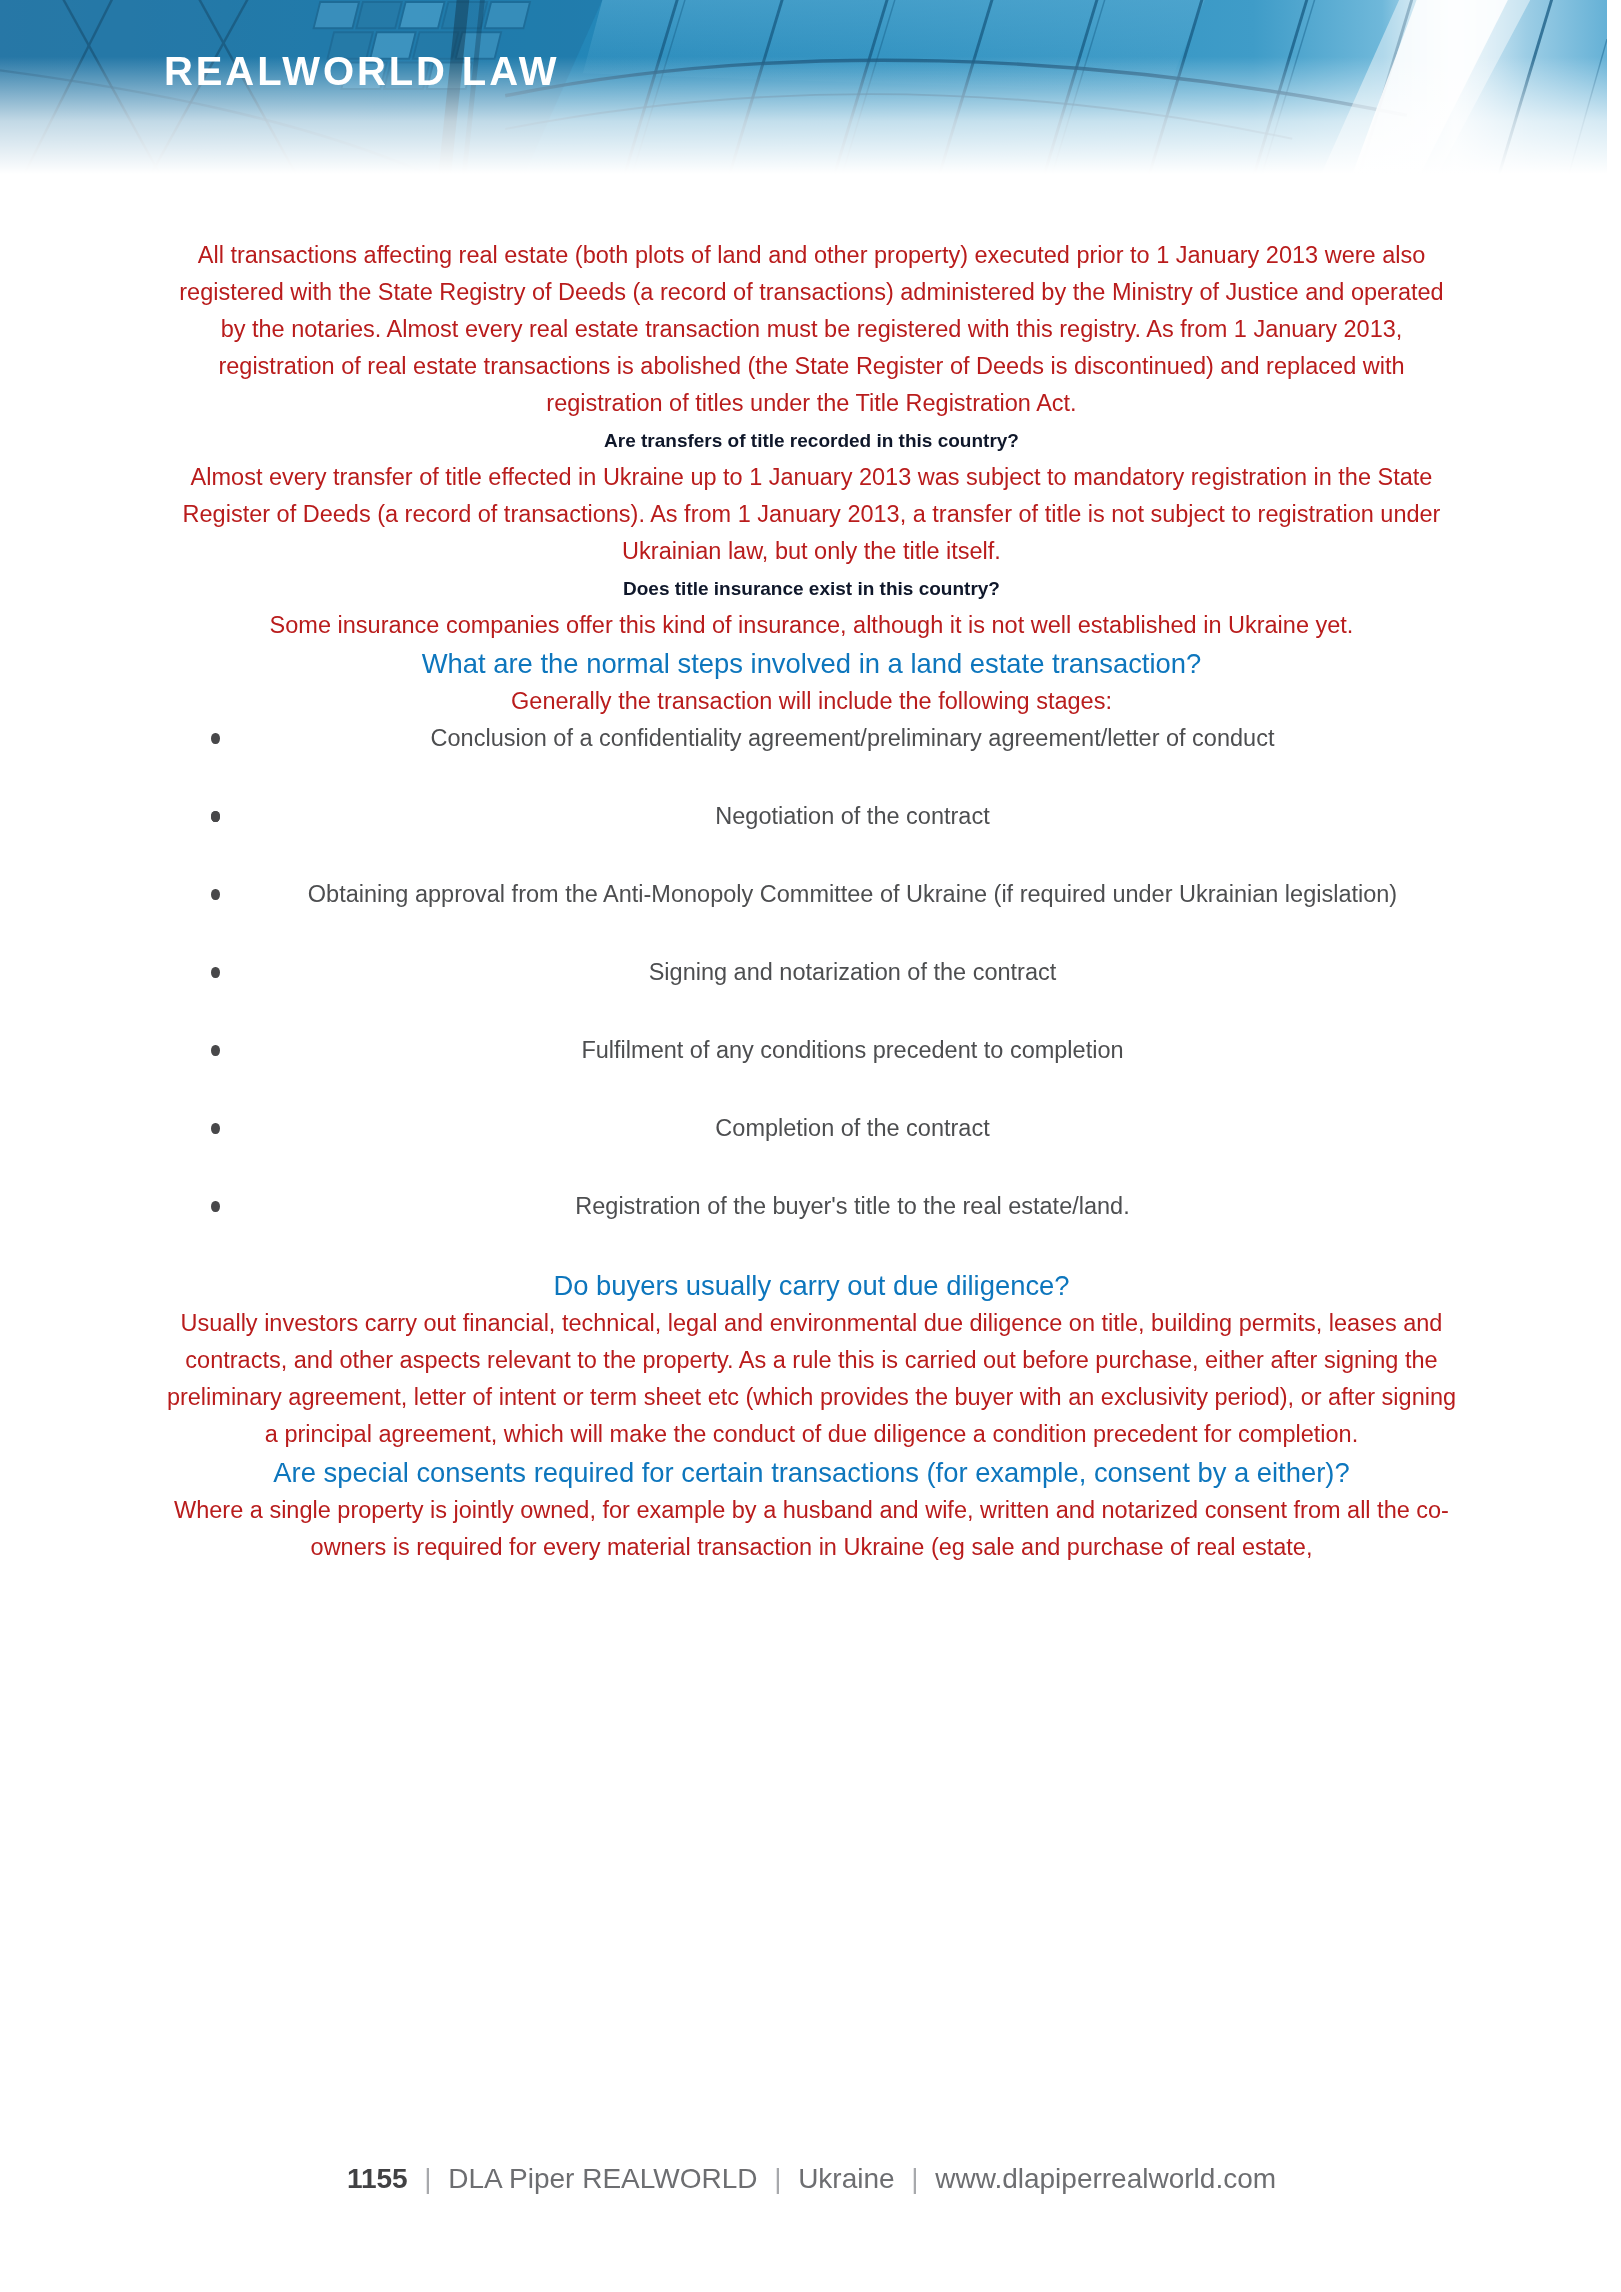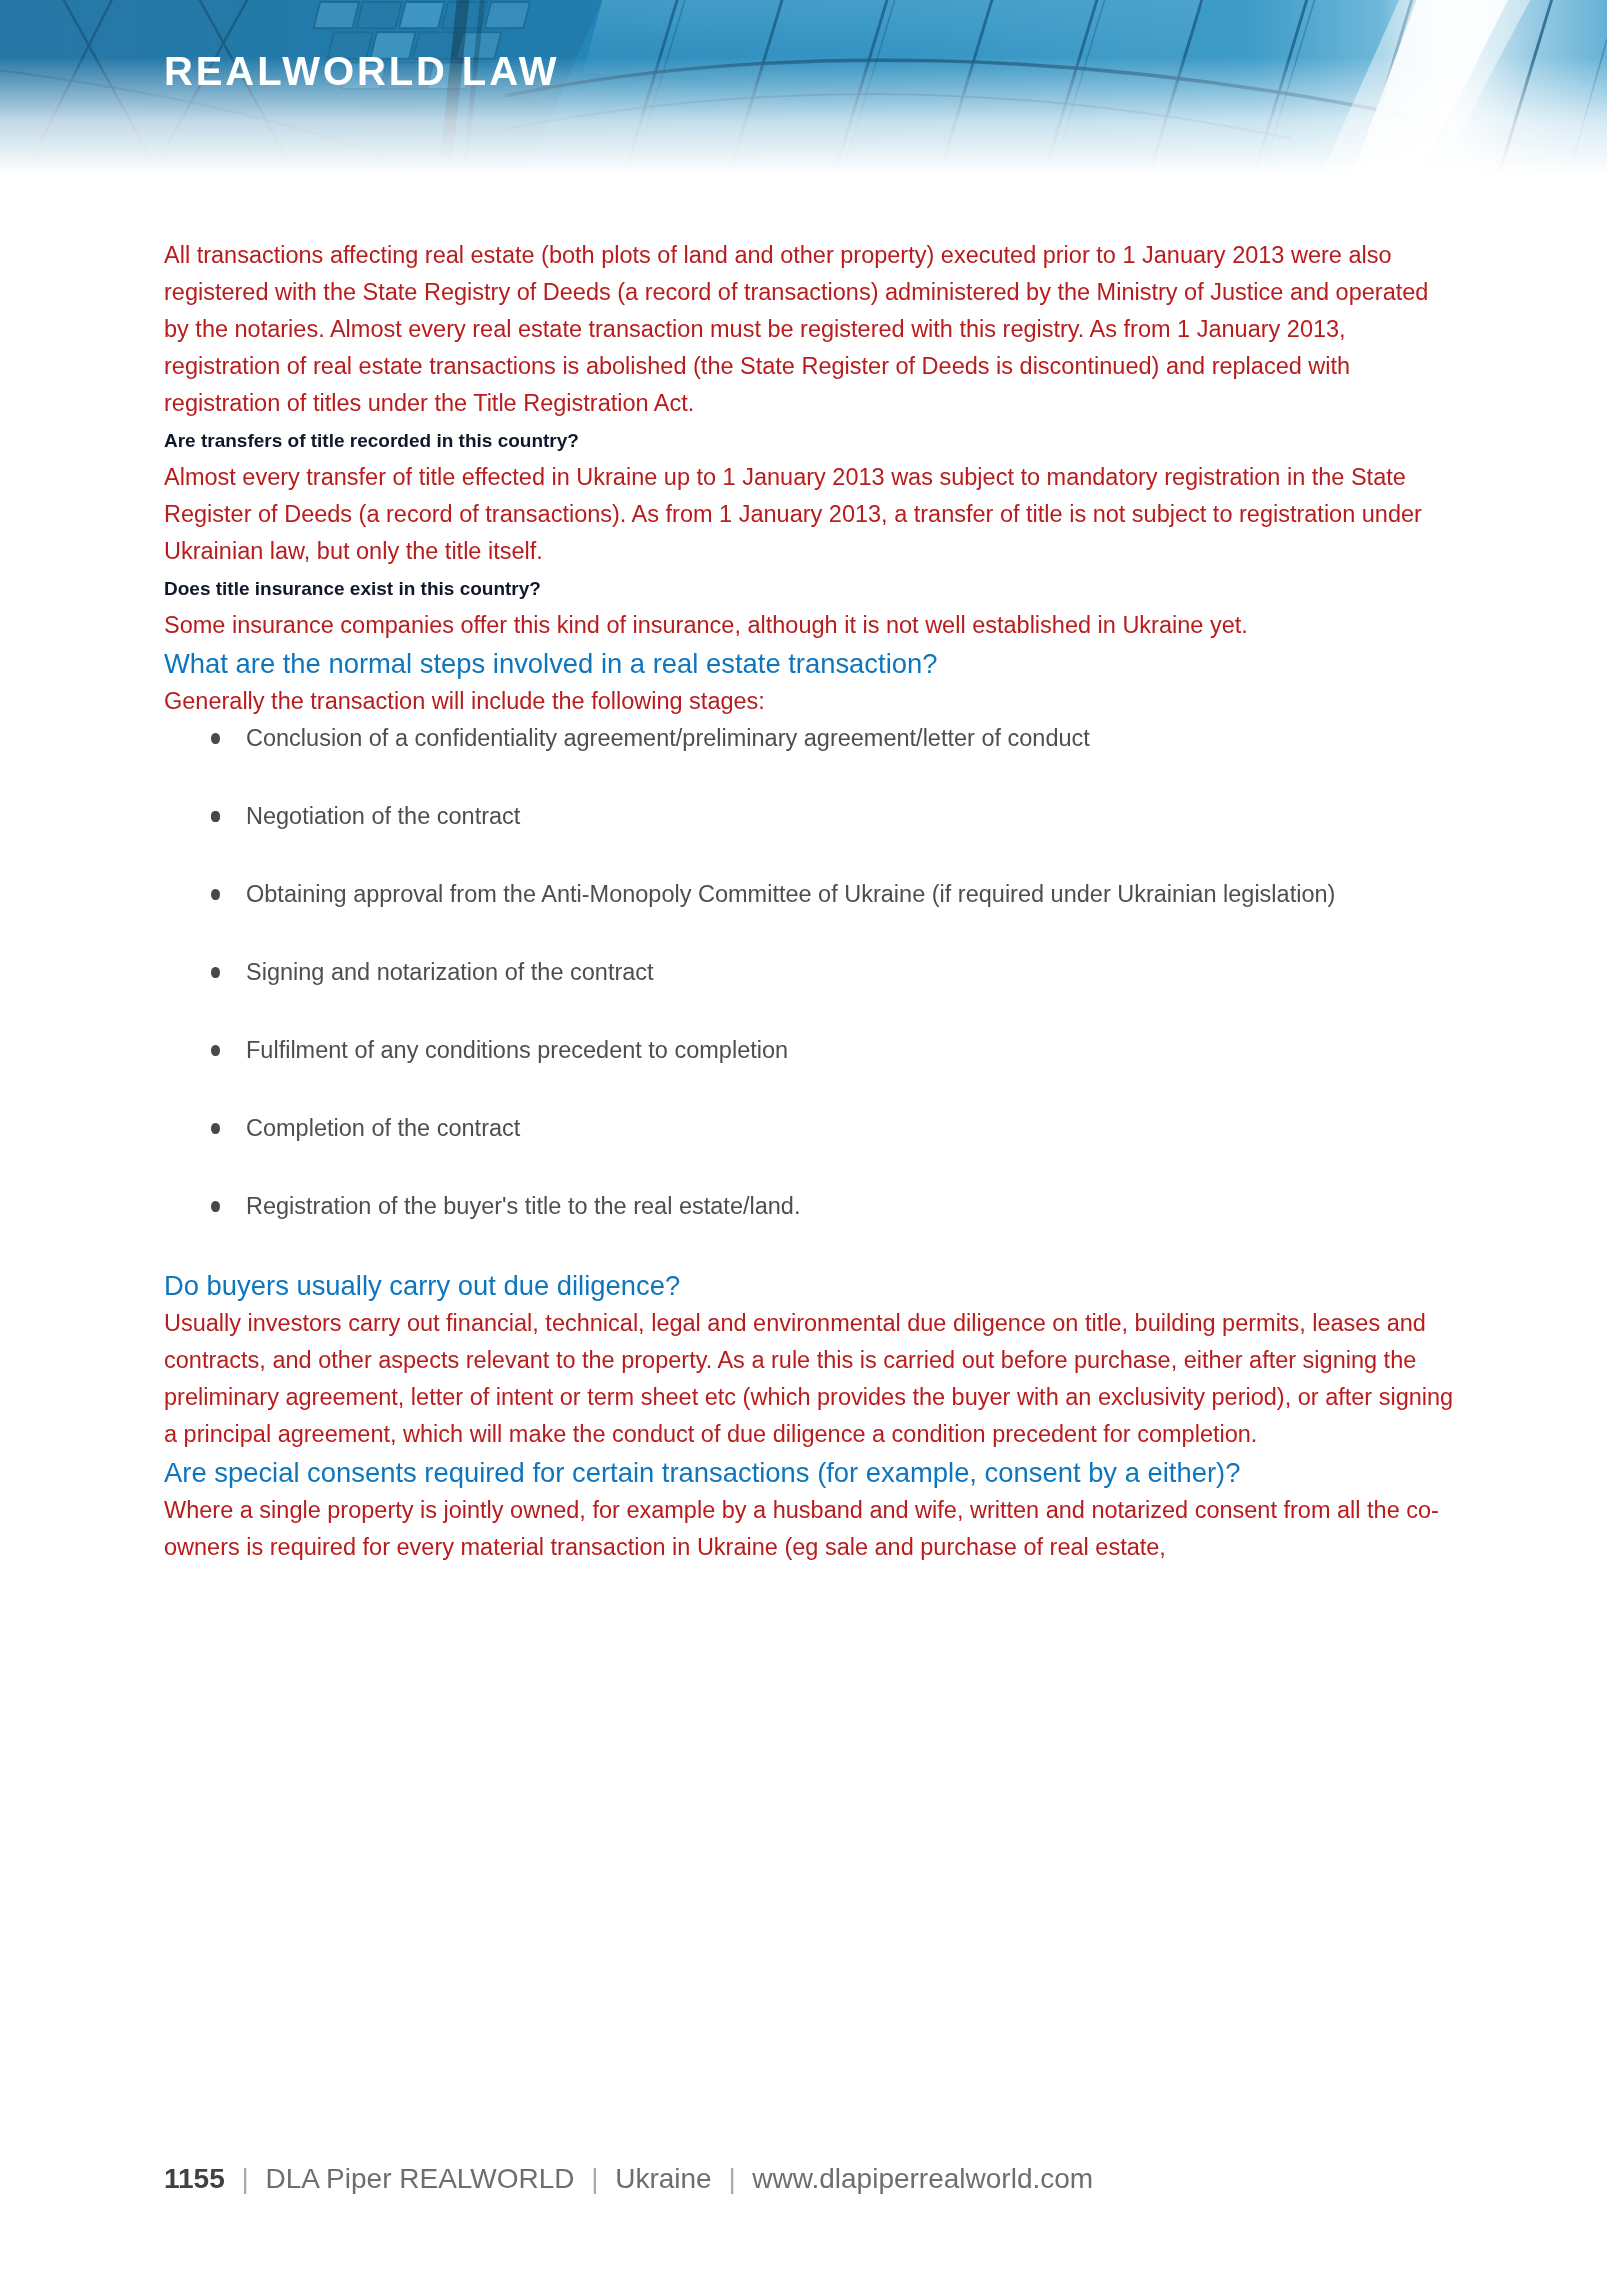--- a/index.html
+++ b/index.html
@@ -1,18 +1,19 @@
 <!DOCTYPE html>
 <html><head>
 <meta charset="utf-8">
 <style>
   html,body{margin:0;padding:0;background:#ffffff;}
   .page{
     width:1607px;height:2293px;position:relative;overflow:hidden;background:#ffffff;
     font-family:"Liberation Sans",sans-serif;
+    text-align:center;
   }
   
   header{position:relative;height:174px;}
   header svg{position:absolute;left:0;top:0;width:100%;height:100%;display:block;}
   .brand{
     position:absolute;left:164px;top:51px;margin:0;
     font-size:40px;font-weight:bold;letter-spacing:2.9px;color:#ffffff;line-height:1;
   }
   
   main{padding:63px 148px 0 164px;}
@@ -131,21 +132,21 @@
 
   <main>
     <p class="body mb33">All transactions affecting real estate (both plots of land and other property) executed prior to 1 January 2013 were also registered with the State Registry of Deeds (a record of transactions) administered by the Ministry of Justice and operated by the notaries. Almost every real estate transaction must be registered with this registry. As from 1 January 2013, registration of real estate transactions is abolished (the State Register of Deeds is discontinued) and replaced with registration of titles under the Title Registration Act.</p>
 
     <h3 class="q mb35">Are transfers of title recorded in this country?</h3>
     <p class="body mb36">Almost every transfer of title effected in Ukraine up to 1 January 2013 was subject to mandatory registration in the State Register of Deeds (a record of transactions). As from 1 January 2013, a transfer of title is not subject to registration under Ukrainian law, but only the title itself.</p>
 
     <h3 class="q mb27">Does title insurance exist in this country?</h3>
     <p class="body mb47">Some insurance companies offer this kind of insurance, although it is not well established in Ukraine yet.</p>
 
-    <h2 class="blue mb45">What are the normal steps involved in a real estate transaction?</h2>
+    <h2 class="blue mb45">What are the normal steps involved in a land estate transaction?</h2>
     <p class="body mb31">Generally the transaction will include the following stages:</p>
 
     <ul class="steps">
       <li><span class="dot"></span><span>Conclusion of a confidentiality agreement/preliminary agreement/letter of conduct</span></li>
       <li><span class="dot"></span></li>
       <li><span class="dot"></span><span>Negotiation of the contract</span></li>
       <li><span class="dot"></span><span>Obtaining approval from the Anti-Monopoly Committee of Ukraine (if required under Ukrainian legislation)</span></li>
       <li><span class="dot"></span><span>Signing and notarization of the contract</span></li>
       <li><span class="dot"></span><span>Fulfilment of any conditions precedent to completion</span></li>
       <li><span class="dot"></span><span>Completion of the contract</span></li>

